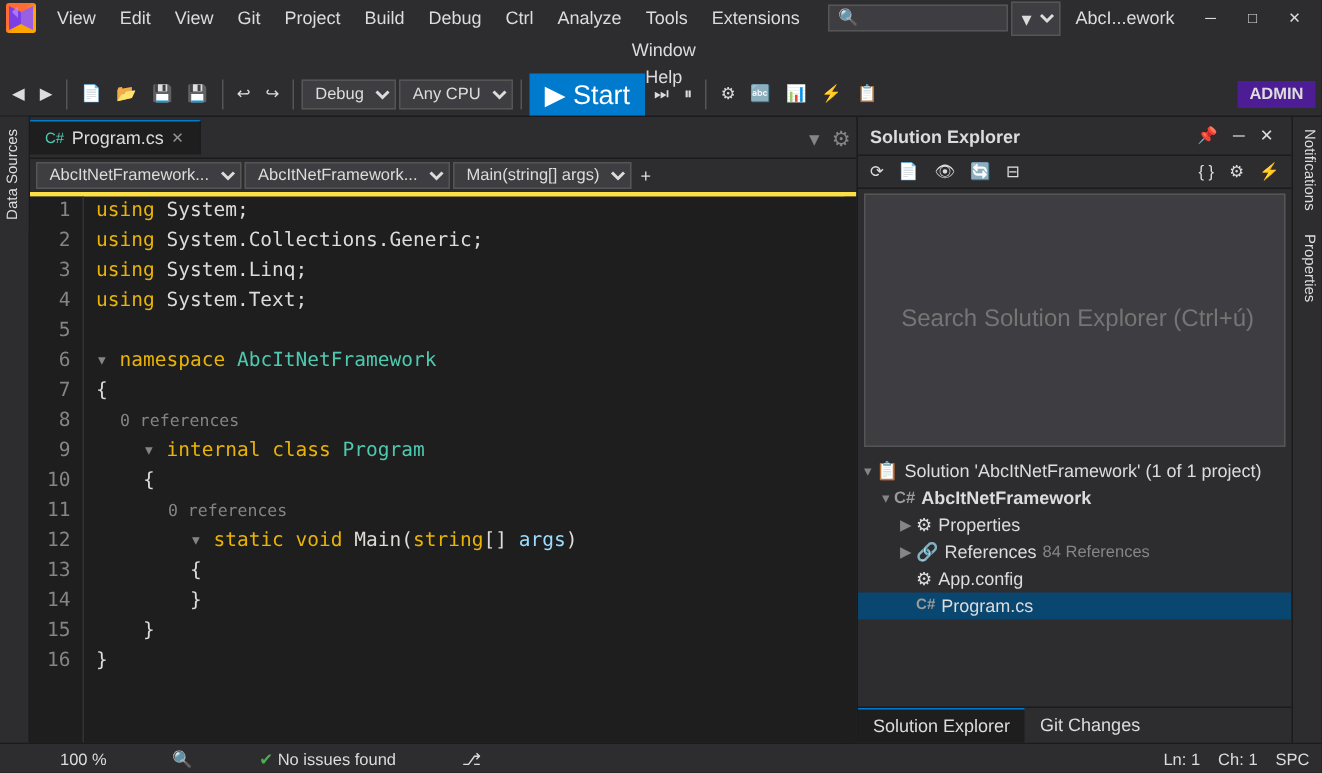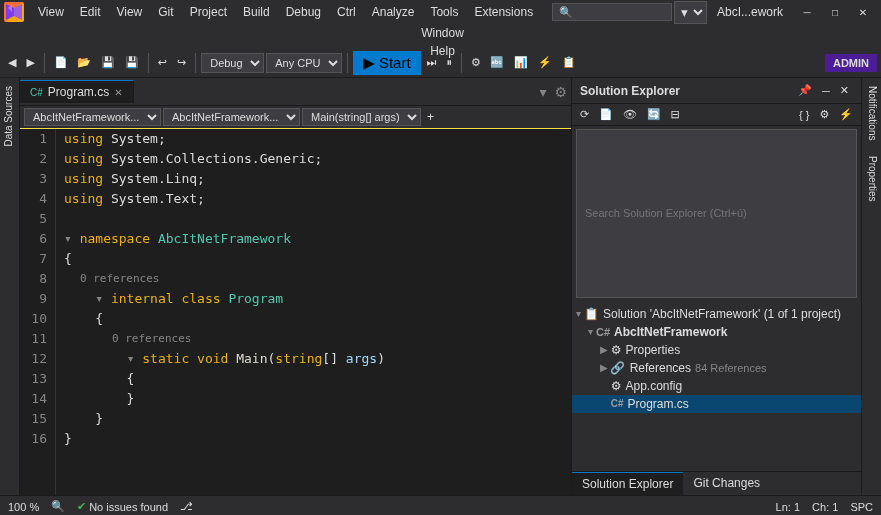--- a/index.html
+++ b/index.html
@@ -14,67 +14,67 @@
     .search-dropdown { background: #3e3e42; border: 1px solid #555; color: #dcdcdc; padding: 2px; margin-left: 2px; cursor: pointer; }
     .title-area { color: #dcdcdc; font-size: 12px; padding: 0 10px; }
     .window-controls { display: flex; }
     .win-btn { width: 28px; height: 24px; display: flex; align-items: center; justify-content: center; cursor: pointer; color: #dcdcdc; font-size: 10px; }
 
     
     .toolbar { background: #2d2d30; display: flex; align-items: center; height: 30px; padding: 0 4px; border-bottom: 1px solid #1b1b1c; gap: 2px; }
     .tb-btn { background: transparent; border: none; color: #dcdcdc; padding: 2px 4px; cursor: pointer; font-size: 11px; display: flex; align-items: center; gap: 2px; }
     .tb-separator { width: 1px; height: 20px; background: #555; margin: 0 3px; }
     .tb-select { background: #3e3e42; border: 1px solid #555; color: #dcdcdc; padding: 2px 4px; font-size: 11px; }
-    .start-btn { background: #007acc; border: none; color: #000000; padding: 3px 10px; cursor: pointer; font-size: 15px; display: flex; align-items: center; gap: 3px; }
+    .start-btn { background: #007acc; border: none; color: #ffffff; padding: 3px 10px; cursor: pointer; font-size: 18px; display: flex; align-items: center; gap: 3px; }
     .admin-btn { background: #4c1d95; border: none; color: #dcdcdc; padding: 3px 8px; cursor: pointer; font-size: 11px; font-weight: bold; }
 
     
     .main-layout { display: flex; height: calc(515px - 24px - 30px - 22px - 22px); }
 
     
     .left-sidebar { width: 20px; background: #2d2d30; display: flex; flex-direction: column; border-right: 1px solid #1b1b1c; }
     .sidebar-tab-v { writing-mode: vertical-rl; transform: rotate(180deg); font-size: 10px; padding: 8px 3px; color: #dcdcdc; cursor: pointer; background: #2d2d30; }
 
     
     .right-sidebar { width: 20px; background: #2d2d30; display: flex; flex-direction: column; border-left: 1px solid #1b1b1c; }
 
     
     .editor-area { flex: 1; display: flex; flex-direction: column; background: #1e1e1e; }
     .editor-tabs { background: #2d2d30; display: flex; align-items: center; height: 28px; border-bottom: 1px solid #1b1b1c; }
     .editor-tab { display: flex; align-items: center; background: #2d2d30; padding: 4px 10px; border-right: 1px solid #1b1b1c; cursor: pointer; font-size: 12px; color: #969696; gap: 5px; }
     .editor-tab.active { background: #1e1e1e; color: #dcdcdc; border-top: 1px solid #007acc; }
     .tab-icon { font-size: 10px; color: #4ec9b0; }
     .tab-close { font-size: 10px; color: #969696; cursor: pointer; }
-    .editor-dropdowns { display: flex; align-items: center; background: #2d2d30; padding: 2px 4px; gap: 2px; border-bottom: 1px solid #fde047; }
+    .editor-dropdowns { display: flex; align-items: center; background: #2d2d30; padding: 2px 4px; gap: 2px; border-bottom: 3px solid #fde047; }
     .editor-dd { background: #3e3e42; border: 1px solid #555; color: #dcdcdc; padding: 1px 4px; font-size: 11px; max-width: 160px; }
     .editor-plus { color: #dcdcdc; cursor: pointer; padding: 0 4px; }
 
     
     .code-editor { flex: 1; display: flex; overflow: hidden; font-family: 'Consolas', monospace; font-size: 13px; }
     .line-numbers { background: #1e1e1e; color: #858585; text-align: right; padding: 0 8px; line-height: 20px; border-right: 1px solid #333; min-width: 36px; user-select: none; }
     .code-content { flex: 1; overflow: auto; padding: 0 8px; line-height: 20px; }
     .code-line { white-space: pre; color: #dcdcdc; }
     .code-keyword { color: #eab308; }
     .code-class { color: #4ec9b0; }
     .code-ref-hint { color: #858585; font-size: 11px; }
     .code-collapse { color: #858585; cursor: pointer; }
     .scrollbar-right { width: 8px; background: #1e1e1e; }
 
     
     .status-bar { background: #007acc; display: flex; align-items: center; height: 22px; padding: 0 8px; font-size: 11px; color: white; gap: 12px; }
-    .status-item { display: flex; align-items: center; gap: 3px; cursor: pointer; }
+    .status-item { display: flex; align-items: center; gap: 3px; cursor: pointer; margin-left: 32px; }
     .status-sep { flex: 1; }
     .status-right { display: flex; gap: 12px; }
 
     
     .solution-explorer { width: 290px; background: #2d2d30; display: flex; flex-direction: column; border-left: 1px solid #1b1b1c; }
     .se-header { background: #2d2d30; padding: 4px 8px; font-size: 12px; font-weight: bold; border-bottom: 1px solid #1b1b1c; display: flex; align-items: center; justify-content: space-between; }
     .se-toolbar { background: #2d2d30; display: flex; align-items: center; padding: 2px 4px; gap: 2px; border-bottom: 1px solid #1b1b1c; }
     .se-tb-btn { background: transparent; border: none; color: #dcdcdc; padding: 2px 4px; cursor: pointer; font-size: 11px; }
-    .se-search { background: #3e3e42; border: 1px solid #555; color: #dcdcdc; padding: 2px 8px; font-size: 11px; flex: 1; }
+    .se-search { background: #3e3e42; border: 1px solid #555; color: #dcdcdc; padding: 2px 20px; font-size: 16px; flex: 1; text-align: right; }
     .se-tree { flex: 1; overflow: auto; padding: 4px 0; }
     .se-item { display: flex; align-items: center; padding: 2px 4px; cursor: pointer; font-size: 12px; }
     .se-item.selected { background: #094771; }
     .se-indent1 { padding-left: 16px; }
     .se-indent2 { padding-left: 28px; }
     .se-expand { color: #858585; margin-right: 3px; font-size: 10px; }
     .se-icon { margin-right: 4px; font-size: 12px; }
     .cs-icon { color: #9b9b9b; font-size: 10px; font-weight: bold; }
     .se-tabs { display: flex; border-top: 1px solid #1b1b1c; }
     .se-tab { padding: 4px 10px; font-size: 12px; cursor: pointer; color: #dcdcdc; }

